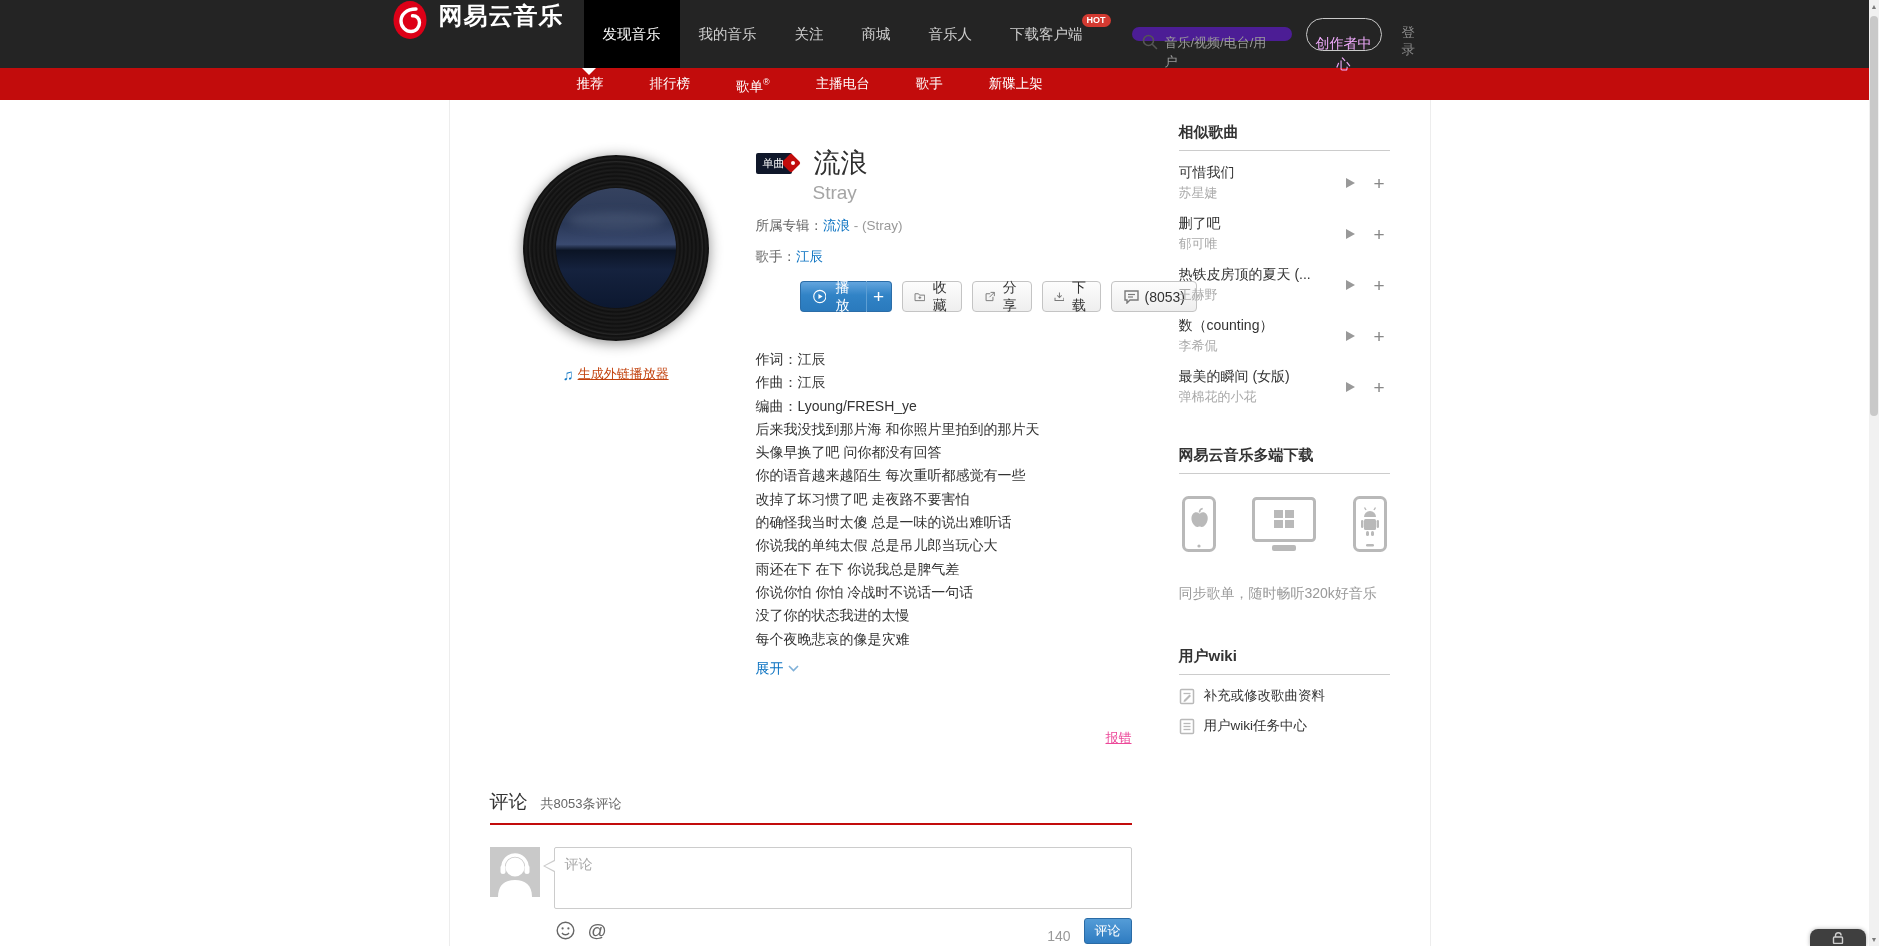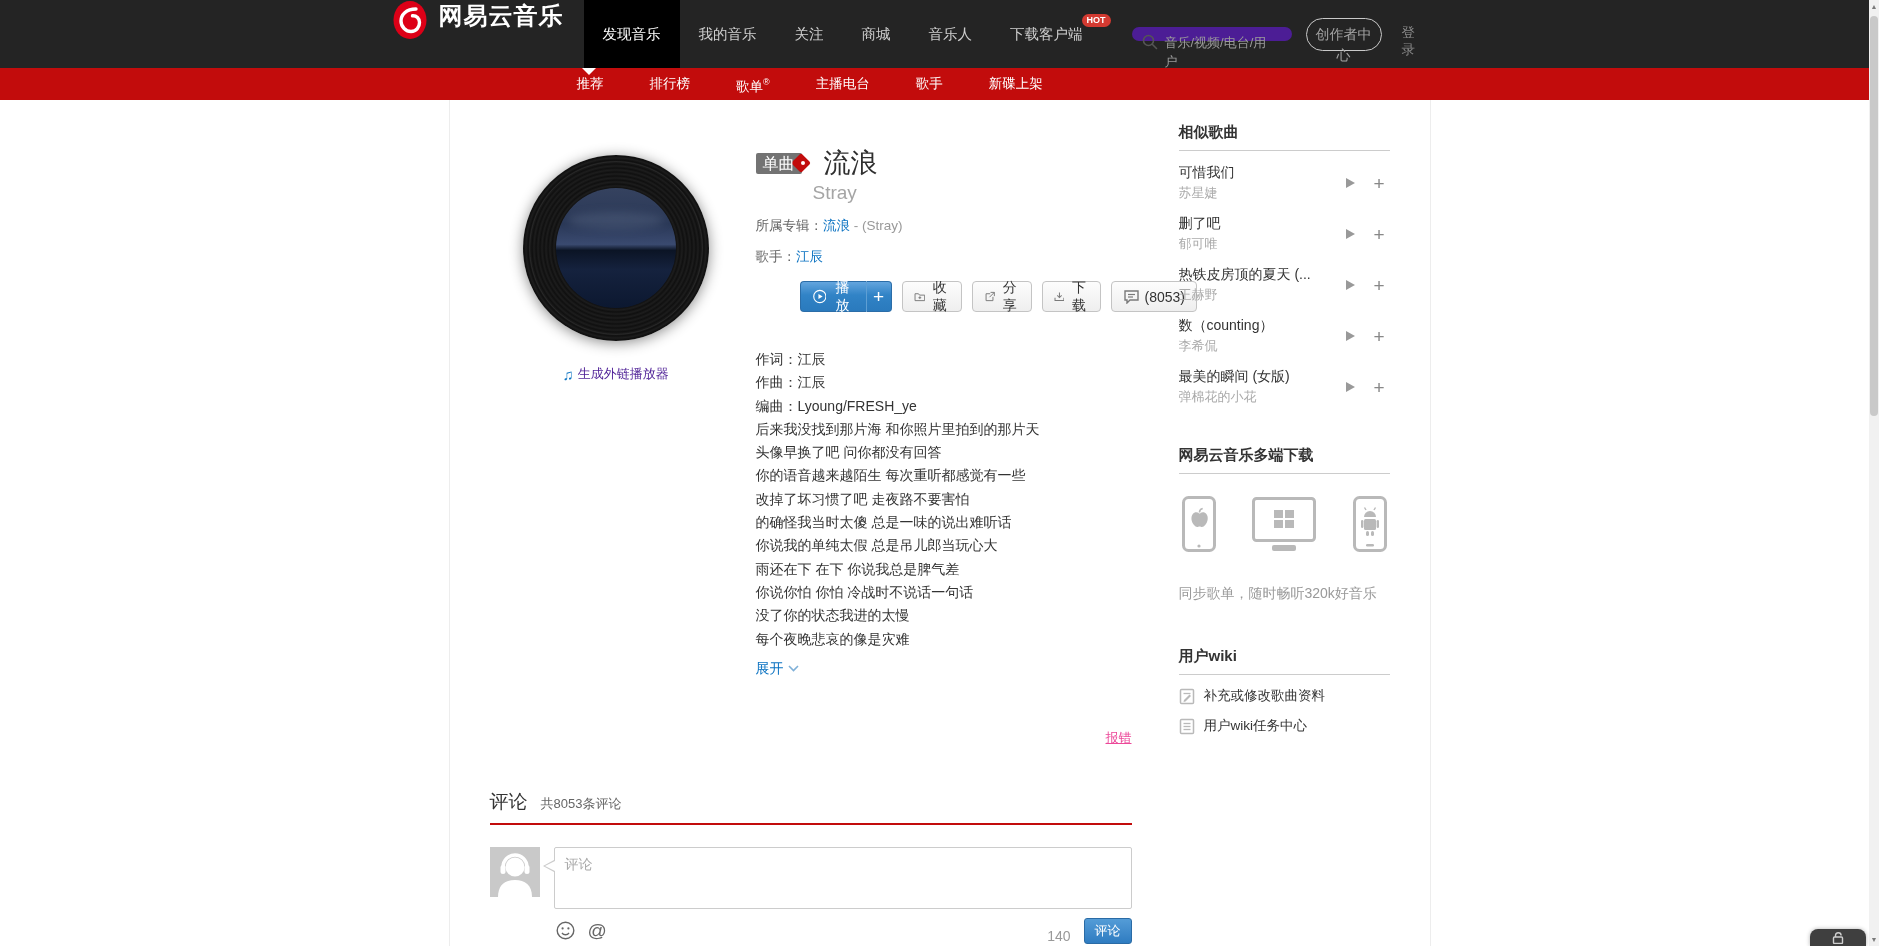--- a/index.html
+++ b/index.html
@@ -11,21 +11,21 @@
   .nav-inner { width:1100px; margin:0 auto; height:68px; display:flex; align-items:stretch; }
   .logo { display:flex; align-items:flex-start; gap:9px; margin-right:20px; cursor:pointer; }
   .logo-text { color:#fff; font-size:24px; font-weight:bold; letter-spacing:1px; white-space:nowrap; }
   .tab { color:#cfcfcf; font-size:14.5px; line-height:68px; padding:0 19px; white-space:nowrap; position:relative; }
   .tab.active { background:#000; color:#fff; }
   .hot-badge { position:absolute; top:14px; right:-9px; background:#d33a31; color:#fff; font-size:9px; font-weight:bold; line-height:13px; padding:0 5px; border-radius:8px; letter-spacing:0; }
   .searchbox { align-self:center; margin-left:30px; width:160px; height:14px; background:#4c1d95; border-radius:16px; position:relative; cursor:text; }
   .search-icon { position:absolute; left:10px; top:7px; }
   .search-ph { position:absolute; left:33px; top:6px; width:104px; line-height:19px; font-size:13px; color:#9b9b9b; word-break:break-all; }
   .creator-btn { align-self:center; margin-left:14px; width:76px; height:33px; border:1px solid #c9c9c9; border-radius:17px; position:relative; cursor:pointer; }
-  .creator-text { width:60px; margin:5px auto 0; text-align:center; line-height:21px; font-size:14px; color:#a3a3a3; word-break:break-all; }
+  .creator-text { width:60px; margin:14px auto 0; text-align:center; line-height:21px; font-size:14px; color:#f0abfc; word-break:break-all; }
   .login-link { align-self:flex-start; margin-top:24px; margin-left:20px; width:15px; line-height:17px; font-size:13.5px; color:#8a8a8a; word-break:break-all; cursor:pointer; }
 
   
   .subnav { height:32px; background:#C20C0C; position:relative; z-index:4; }
   .subnav-inner { width:982px; margin:0 auto; height:32px; display:flex; align-items:center; padding-left:128px; gap:46px; position:relative; }
   .subnav a { color:#fff; font-size:13.5px; line-height:32px; white-space:nowrap; }
   .subnav sup { font-size:9px; color:#fff; }
   .active-arrow { position:absolute; left:calc(50% - 358px); top:0; width:0; height:0; border-left:7px solid transparent; border-right:7px solid transparent; border-bottom:7px solid #ffffff; transform:translateY(-1px) rotate(0deg); border-bottom-color:#fff; border-top:none; }
   .active-arrow { border-bottom:none; border-top:7px solid transparent; } 
   .active-arrow { border:none; width:0; height:0; border-left:7px solid transparent; border-right:7px solid transparent; border-bottom:7px solid #fff; transform:rotate(180deg); top:-0px; }
@@ -40,25 +40,25 @@
   .art-col { width:252px; flex-shrink:0; }
   .disc { width:186px; height:186px; margin:10px auto 0; border-radius:50%; position:relative;
           background:repeating-radial-gradient(circle at center, #101010 0px, #1d1d1d 2px, #0f0f0f 4px);
           box-shadow:0 2px 14px rgba(0,0,0,.45); }
   .disc::before { content:""; position:absolute; inset:6px; border-radius:50%; border:1px solid rgba(255,255,255,.06); }
   .disc-label { position:absolute; inset:33px; border-radius:50%; overflow:hidden;
           background:linear-gradient(to bottom,#35425f 0%,#2a3857 30%,#3a4a70 47%,#0b1425 52%,#15223e 68%,#0c1830 100%); }
   .disc-label::after { content:""; position:absolute; left:10%; top:20%; width:80%; height:14%; background:rgba(120,135,165,.25); filter:blur(4px); border-radius:50%; }
   .outer-link { display:flex; justify-content:center; align-items:center; gap:4px; margin-top:24px; }
   .outer-link .note { color:#0c73c2; font-size:15px; }
-  .outer-link .u { color:#4c1d95; font-size:13px; }
+  .outer-link .u { color:#c2410c; font-size:13px; text-decoration:underline; }
 
   .info-col { flex:1; padding-left:14px; padding-top:2px; }
   .title-row { display:flex; align-items:center; }
-  .tag { position:relative; z-index:1; height:21px; line-height:21px; padding:0 7px; background:#737373; color:#fff; font-size:16px; border-radius:2px; margin-right:22px; flex-shrink:0; }
+  .tag { position:relative; z-index:1; height:21px; line-height:21px; padding:0 7px; background:#0f172a; color:#fff; font-size:11px; border-radius:2px; margin-right:22px; flex-shrink:0; }
   .tag::after { content:""; position:absolute; right:-6px; top:3.5px; width:14px; height:14px; background:#C20C0C; transform:rotate(45deg); border-radius:2px; z-index:-1; }
   .tag .dot { position:absolute; right:-3px; top:8.5px; width:4px; height:4px; border-radius:50%; background:#fff; }
   h1.song-title { font-size:27px; font-weight:400; color:#2f2f2f; line-height:32px; }
   .subtitle { margin-left:57px; margin-top:3px; color:#a5a5a5; font-size:19px; }
   .meta { margin-top:13px; font-size:13.5px; }
   .meta .lbl { color:#666; }
   .meta a.blue { color:#0c73c2; }
   .meta .gray { color:#999; }
 
   .actions { margin-top:15px; display:flex; gap:10px; align-items:center;padding-left:44px; }

